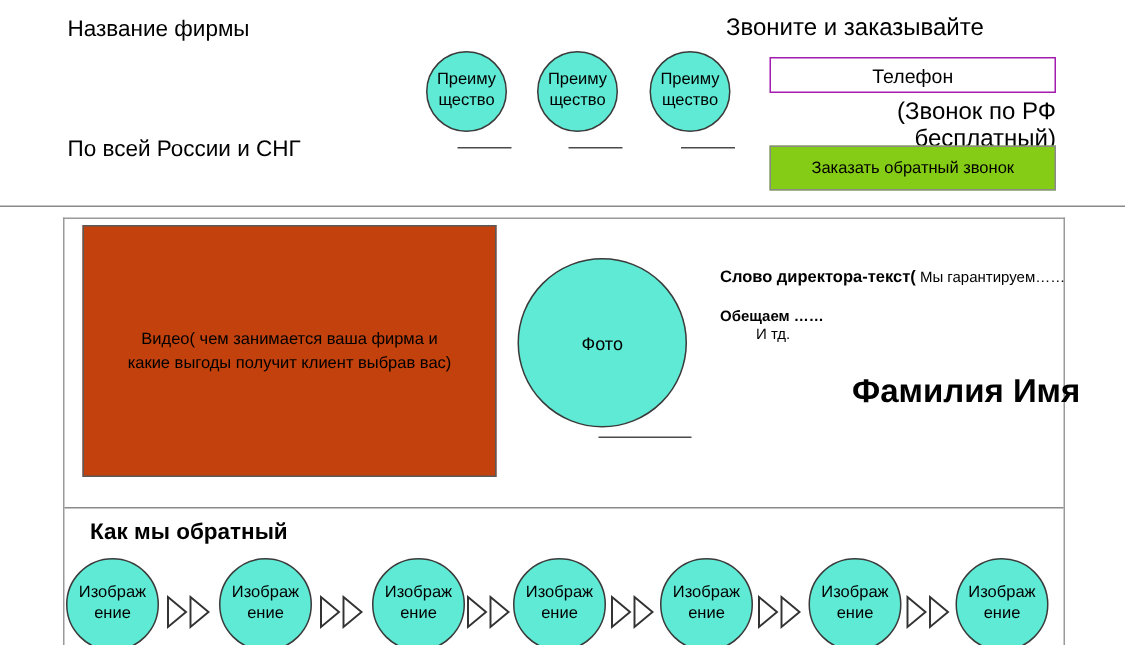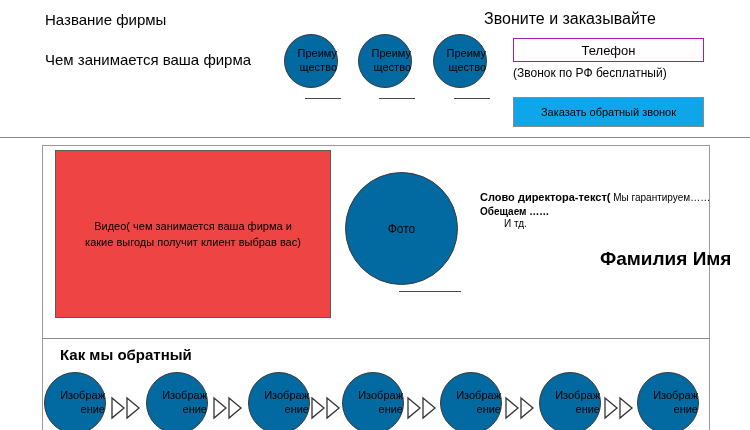--- a/index.html
+++ b/index.html
@@ -2,53 +2,53 @@
 <html><head>
 <meta charset="utf-8">
 <style>
   * { margin:0; padding:0; box-sizing:border-box; }
   html,body { background:#ffffff; }
   body { font-family:"Liberation Sans","DejaVu Sans",sans-serif; color:#000; }
   .canvas { position:relative; width:750px; height:430px; background:#fff; overflow:hidden; }
   .txt { position:absolute; white-space:nowrap; }
   .t15 { font-size:15px; }
   .t16 { font-size:16px; }
-  .circle { position:absolute; border:1px solid #3a3a3a; border-radius:50%; background:#0369a1;
-            display:flex; align-items:center; justify-content:center; text-align:right; }
+  .circle { position:absolute; border:1px solid #3a3a3a; border-radius:50%; background:#5eead4;
+            display:flex; align-items:center; justify-content:center; text-align:center; }
   .adv  { width:54px; height:54px; font-size:11px; line-height:1.25; }
   .photo{ left:345px; top:172px; width:113px; height:113px; font-size:12px; }
   .step { width:62px; height:62px; font-size:11px; line-height:1.25; top:372px; }
   .tail { position:absolute; height:1px; background:#4a4a4a; }
   .hline{ position:absolute; height:1px; background:#8a8a8a; }
   .phone-box { position:absolute; left:513px; top:38px; width:191px; height:24px;
                border:1px solid #a21caf; background:#fff; display:flex; align-items:center;
                justify-content:center; font-size:13px; }
-  .phone-note { position:absolute; left:513px; top:66px; width:191px; text-align:left; font-size:12px; }
+  .phone-note { position:absolute; left:513px; top:66px; width:191px; text-align:right; font-size:16px; }
   .callback-btn { position:absolute; left:513px; top:97px; width:191px; height:30px;
-                  background:#0ea5e9; border:1px solid #8a8a8a; font-size:11px;
+                  background:#84cc16; border:1px solid #8a8a8a; font-size:11px;
                   font-family:inherit; color:#000; cursor:pointer; }
   .main-box { position:absolute; left:42px; top:145px; width:668px; height:300px;
               border:1px solid #9a9a9a; border-bottom:none; background:transparent; }
   .video-box { position:absolute; left:55px; top:150px; width:276px; height:168px;
-               border:1px solid #5a5a5a; background:#ef4444; display:flex; align-items:center;
+               border:1px solid #5a5a5a; background:#c2410c; display:flex; align-items:center;
                justify-content:center; text-align:center; font-size:11px; line-height:1.5;
                padding:14px 26px; cursor:pointer; }
   .director-quote-line { position:absolute; font-size:10px; white-space:nowrap; }
   .quote-lead { font-weight:bold; font-size:11px; }
-  .director-name { position:absolute; left:600px; top:247px; font-size:19px; font-weight:bold; line-height:1.3; }
+  .director-name { position:absolute; left:568px; top:247px; font-size:22px; font-weight:bold; line-height:1.3; }
   .workflow-title { position:absolute; left:60px; top:346px; font-size:15px; font-weight:bold; }
   .chevrons { position:absolute; top:396px; width:30px; height:24px; }
 </style>
 </head>
 <body>
 
 <div class="canvas">
 
   <div class="txt t15" style="left:45px; top:11px;">Название фирмы</div>
-  <div class="txt t15" style="left:45px; top:51px;">Чем занимается ваша фирма</div>
+  <div class="txt t15" style="left:45px; top:91px;">По всей России и СНГ</div>
 
   <div class="circle adv" style="left:284px; top:34px;">
     <span>Преиму щество</span>
   </div>
   <div class="tail" style="left:305px; top:98px; width:36px;"></div>
 
   <div class="circle adv" style="left:358px; top:34px;">
     <span>Преиму щество</span>
   </div>
   <div class="tail" style="left:379px; top:98px; width:36px;"></div>
@@ -71,21 +71,21 @@
 
   <div class="video-box">
     <span>Видео( чем занимается ваша фирма и какие выгоды получит клиент выбрав вас)</span>
   </div>
 
   <div class="circle photo">
     <span>Фото</span>
   </div>
   <div class="tail" style="left:399px; top:291px; width:62px;"></div>
 
-  <div class="director-quote-line" style="left:480px; top:191px;">
+  <div class="director-quote-line" style="left:480px; top:179px;">
     <span class="quote-lead">Слово директора-текст(</span><span> Мы гарантируем……</span>
   </div>
   <div class="director-quote-line" style="left:480px; top:206px;font-weight:bold;">Обещаем ……</div>
   <div class="director-quote-line" style="left:504px; top:218px;">И тд.</div>
 
   <div class="director-name">
     <span>Фамилия Имя</span><br>
   </div>
 
   <div class="hline" style="left:43px; top:338px; width:666px;"></div>

